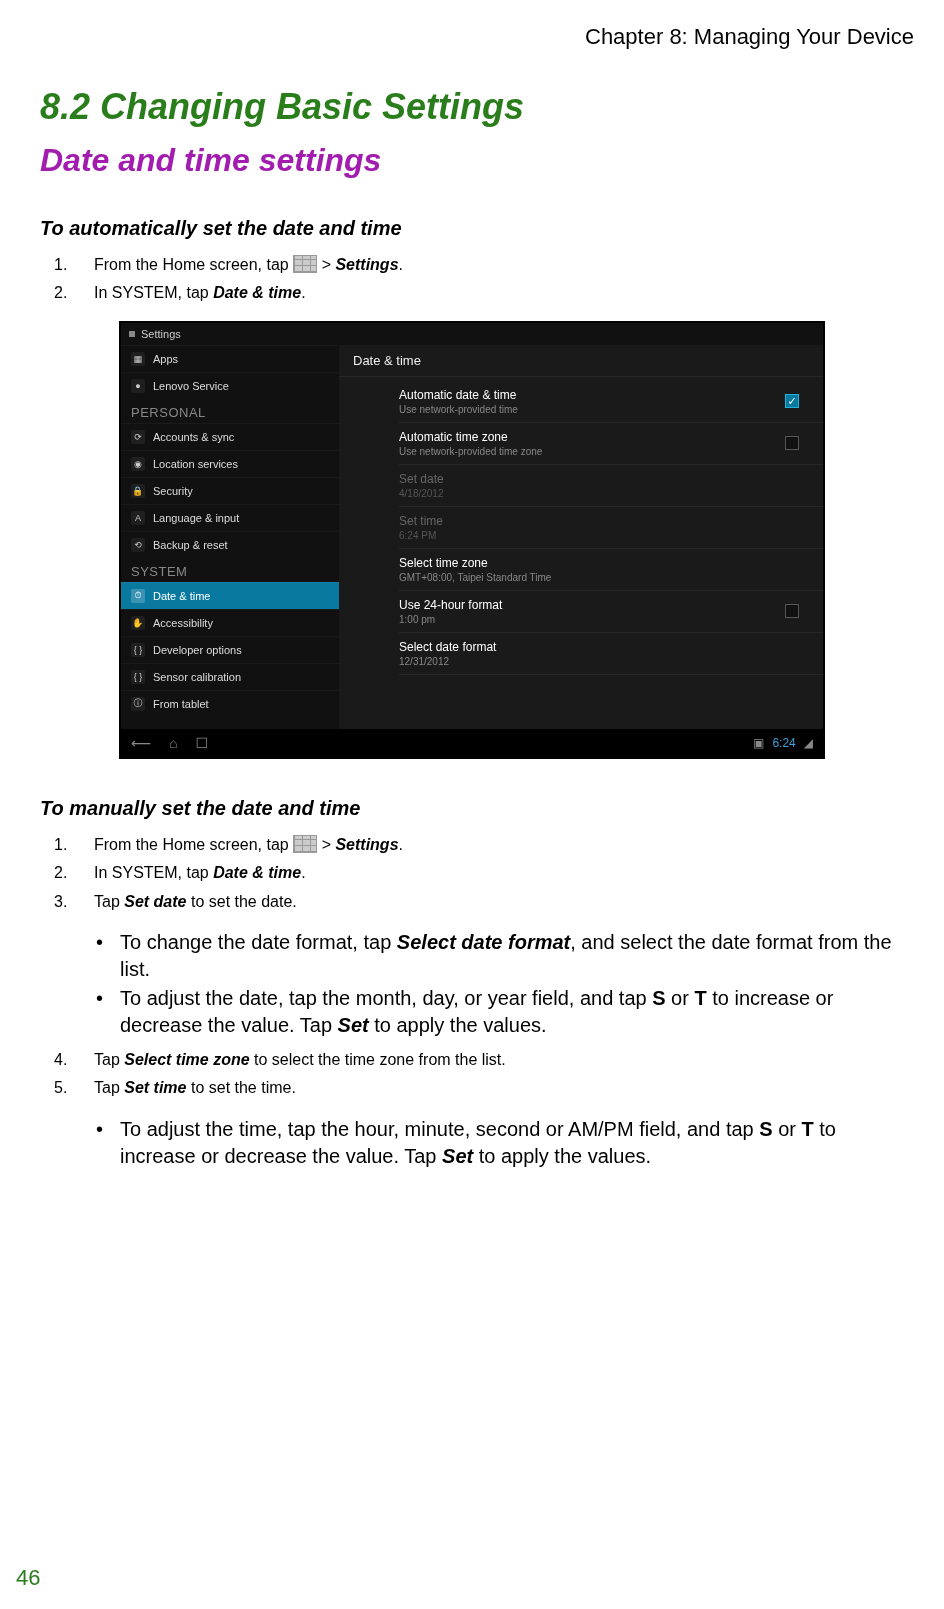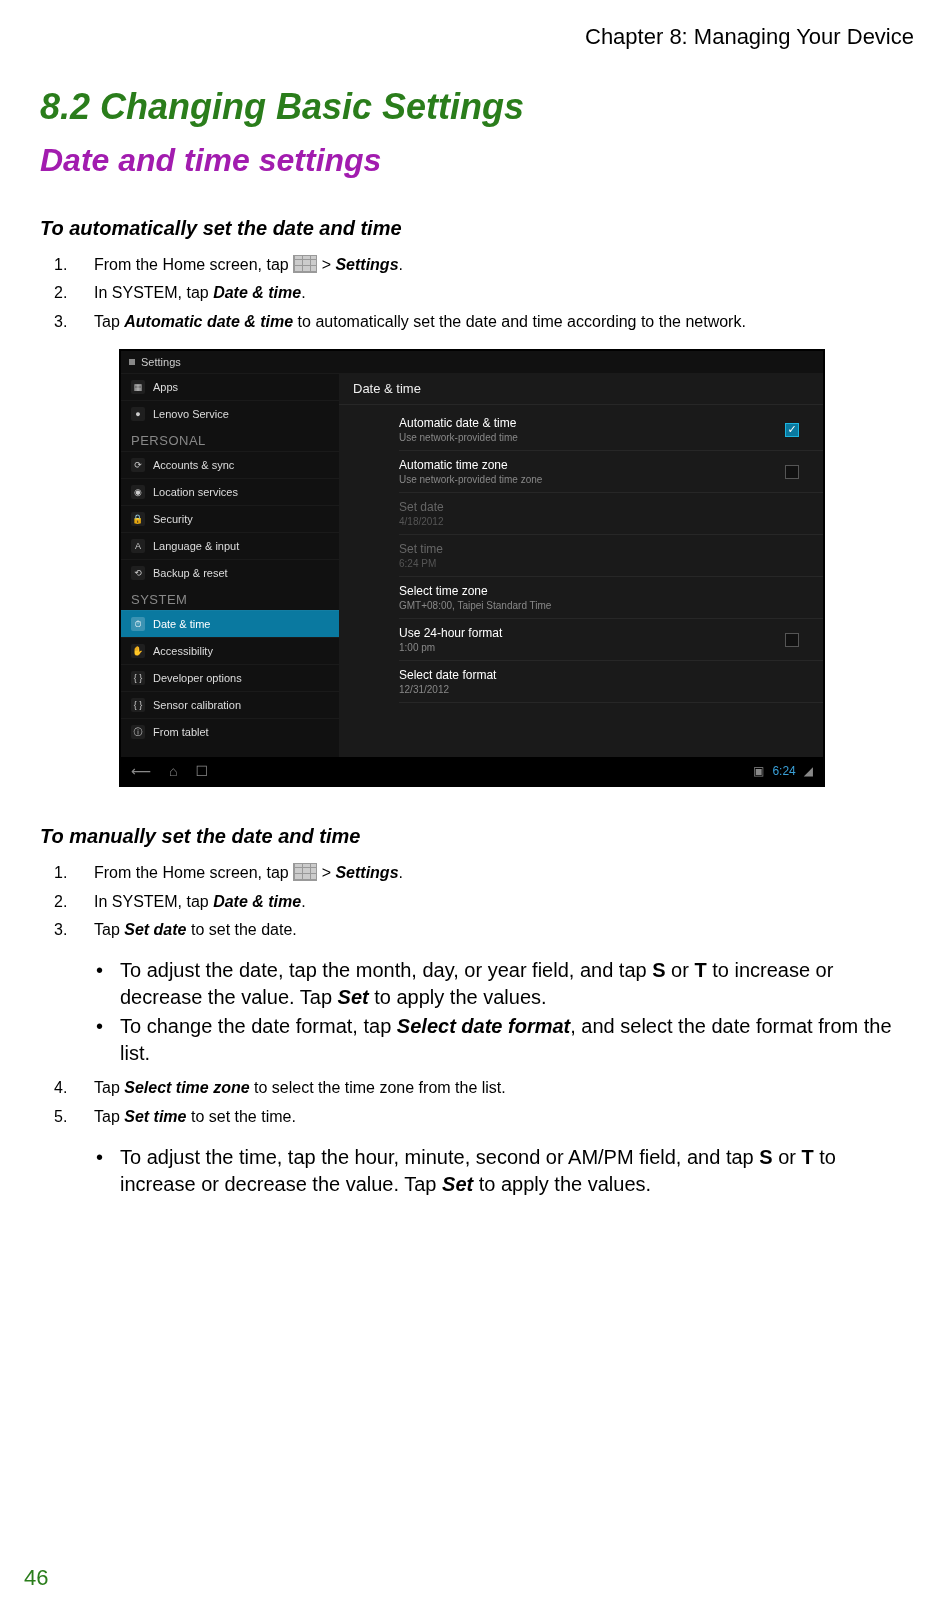--- a/index.html
+++ b/index.html
@@ -199,44 +199,41 @@
     padding: 0 10px;
     font-size: 12px;
     color: #3aa0d8;
   }
   .nav-left { display:flex; gap:18px; color:#888; font-size:14px; }
   .nav-right { display:flex; gap:8px; align-items:center; }
   .nav-ico { color:#888; }
   .page-num {
     position: absolute;
     bottom: 18px;
-    left: 24px;
+    left: 16px;
     color: #2a7d1b;
     font-size: 22px;
   }
 </style>
 </head>
 <body>
 
 <div class="chapter-header">Chapter 8: Managing Your Device</div>
 
 <div class="section-title">8.2 Changing Basic Settings</div>
 <div class="subsection-title">Date and time settings</div>
 
 <div class="subsubsection-title">To automatically set the date and time</div>
 
 <ol class="numbered">
   <li>
     <span class="num">1.</span><span>From the Home screen, tap   </span><span class="home-icon"></span><span>  &gt; </span><span class="bi">Settings</span><span>.</span>
   </li>
   <li>
     <span class="num">2.</span><span>In SYSTEM, tap </span><span class="bi">Date &amp; time</span><span>.</span>
-  </li>
-  <li>
-    <span class="num">3.</span><span>Tap </span><span class="bi">Automatic date &amp; time</span><span> to automatically set the date and time according to the network.</span>
   </li>
 </ol>
 
 <div class="device">
   <div class="statusbar">
     <span class="dot"></span>
     <span>Settings</span>
   </div>
   <div class="device-body">
     <div class="sidebar">
@@ -363,22 +360,22 @@
     <span class="num">1.</span><span>From the Home screen, tap   </span><span class="home-icon"></span><span>  &gt; </span><span class="bi">Settings</span><span>.</span>
   </li>
   <li>
     <span class="num">2.</span><span>In SYSTEM, tap </span><span class="bi">Date &amp; time</span><span>.</span>
   </li>
   <li>
     <span class="num">3.</span><span>Tap </span><span class="bi">Set date</span><span> to set the date.</span>
   </li>
 </ol>
 <ul class="bulleted">
+  <li><span>To change the date format, tap </span><span class="bi">Select date format</span><span>, and select the date format from the list.</span></li>
   <li><span>To adjust the date, tap the month, day, or year field, and tap </span><span class="b">S</span><span> or </span><span class="b">T</span><span> to increase or decrease the value. Tap </span><span class="bi">Set</span><span> to apply the values.</span></li>
-  <li><span>To change the date format, tap </span><span class="bi">Select date format</span><span>, and select the date format from the list.</span></li>
 </ul>
 <ol class="numbered">
   <li>
     <span class="num">4.</span><span>Tap </span><span class="bi">Select time zone</span><span> to select the time zone from the list.</span>
   </li>
   <li>
     <span class="num">5.</span><span>Tap </span><span class="bi">Set time</span><span> to set the time.</span>
   </li>
 </ol>
 <ul class="bulleted">

